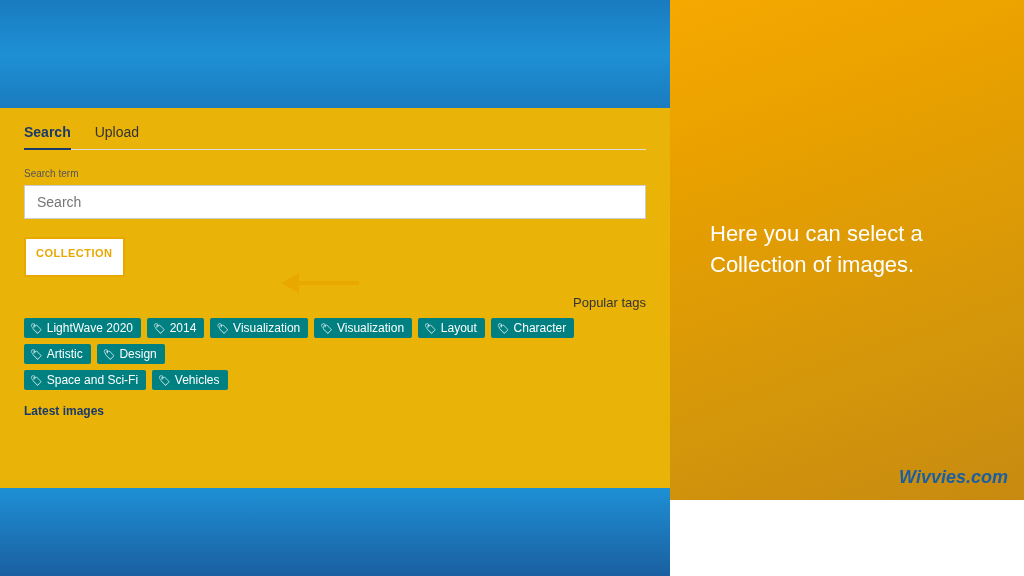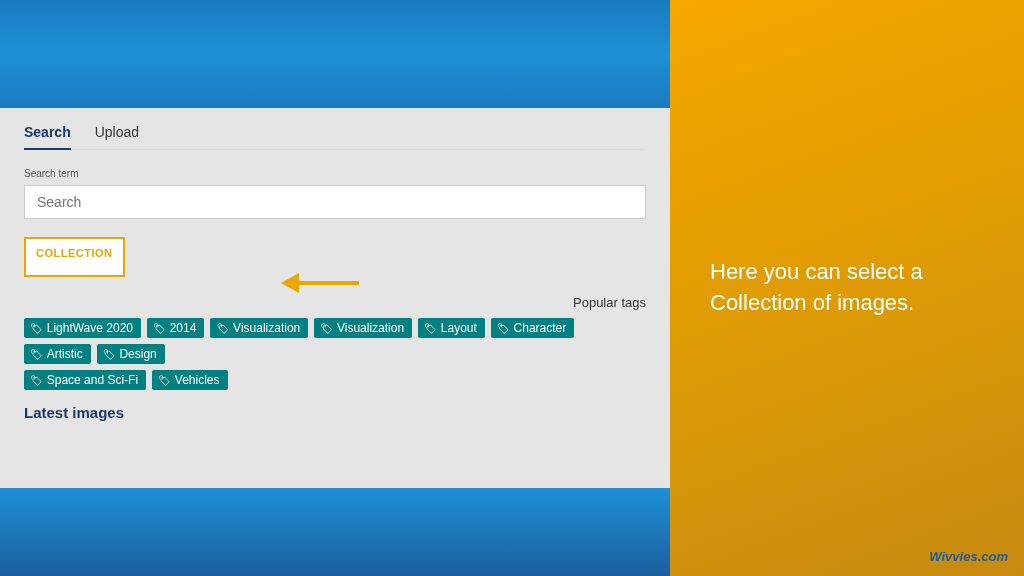--- a/index.html
+++ b/index.html
@@ -21,21 +21,21 @@
     }
 
     .top-blue-bar {
       width: 100%;
       height: 108px;
       background: linear-gradient(180deg, #1a7bbf 0%, #1e90d4 50%, #1a7bbf 100%);
     }
 
     .content-area {
       flex: 1;
-      background: #e5e5e5;
+      background: #eab308;
       padding: 16px 24px 25px 24px;
     }
 
     
     .tabs {
       display: flex;
       gap: 24px;
       border-bottom: 1px solid #ddd;
       margin-bottom: 18px;
     }
@@ -166,36 +166,36 @@
       gap: 4px;
       cursor: pointer;
     }
 
     .tag-icon {
       font-size: 10px;
     }
 
     
     .latest-images-label {
-      font-size: 15px;
+      font-size: 12px;
       color: #1a3a6b;
       font-weight: 600;
       margin-top: 14px;
     }
 
     .bottom-blue-bar {
       width: 100%;
       height: 88px;
       background: linear-gradient(180deg, #1e90d4 0%, #1a5fa0 100%);
     }
 
     
     .right-panel {
       width: 354px;
-      height: 576px;
+      height: 500px;
       background: linear-gradient(160deg, #f5a800 0%, #e8a000 30%, #d4960a 70%, #c88a10 100%);
       display: flex;
       flex-direction: column;
       justify-content: space-between;
       padding: 0;
       position: relative;
     }
 
     .right-content {
       display: flex;
@@ -210,21 +210,21 @@
       font-size: 22px;
       color: #fff;
       font-weight: 400;
       line-height: 1.4;
     }
 
     .watermark {
       position: absolute;
       bottom: 12px;
       right: 16px;
-      font-size: 13px;
+      font-size: 18px;
       color: #1a7bbf;
       font-weight: 600;
       font-style: italic;
     }
 
     .watermark span {
       color: #1a5fa0;
     }
   </style>
 </head>

